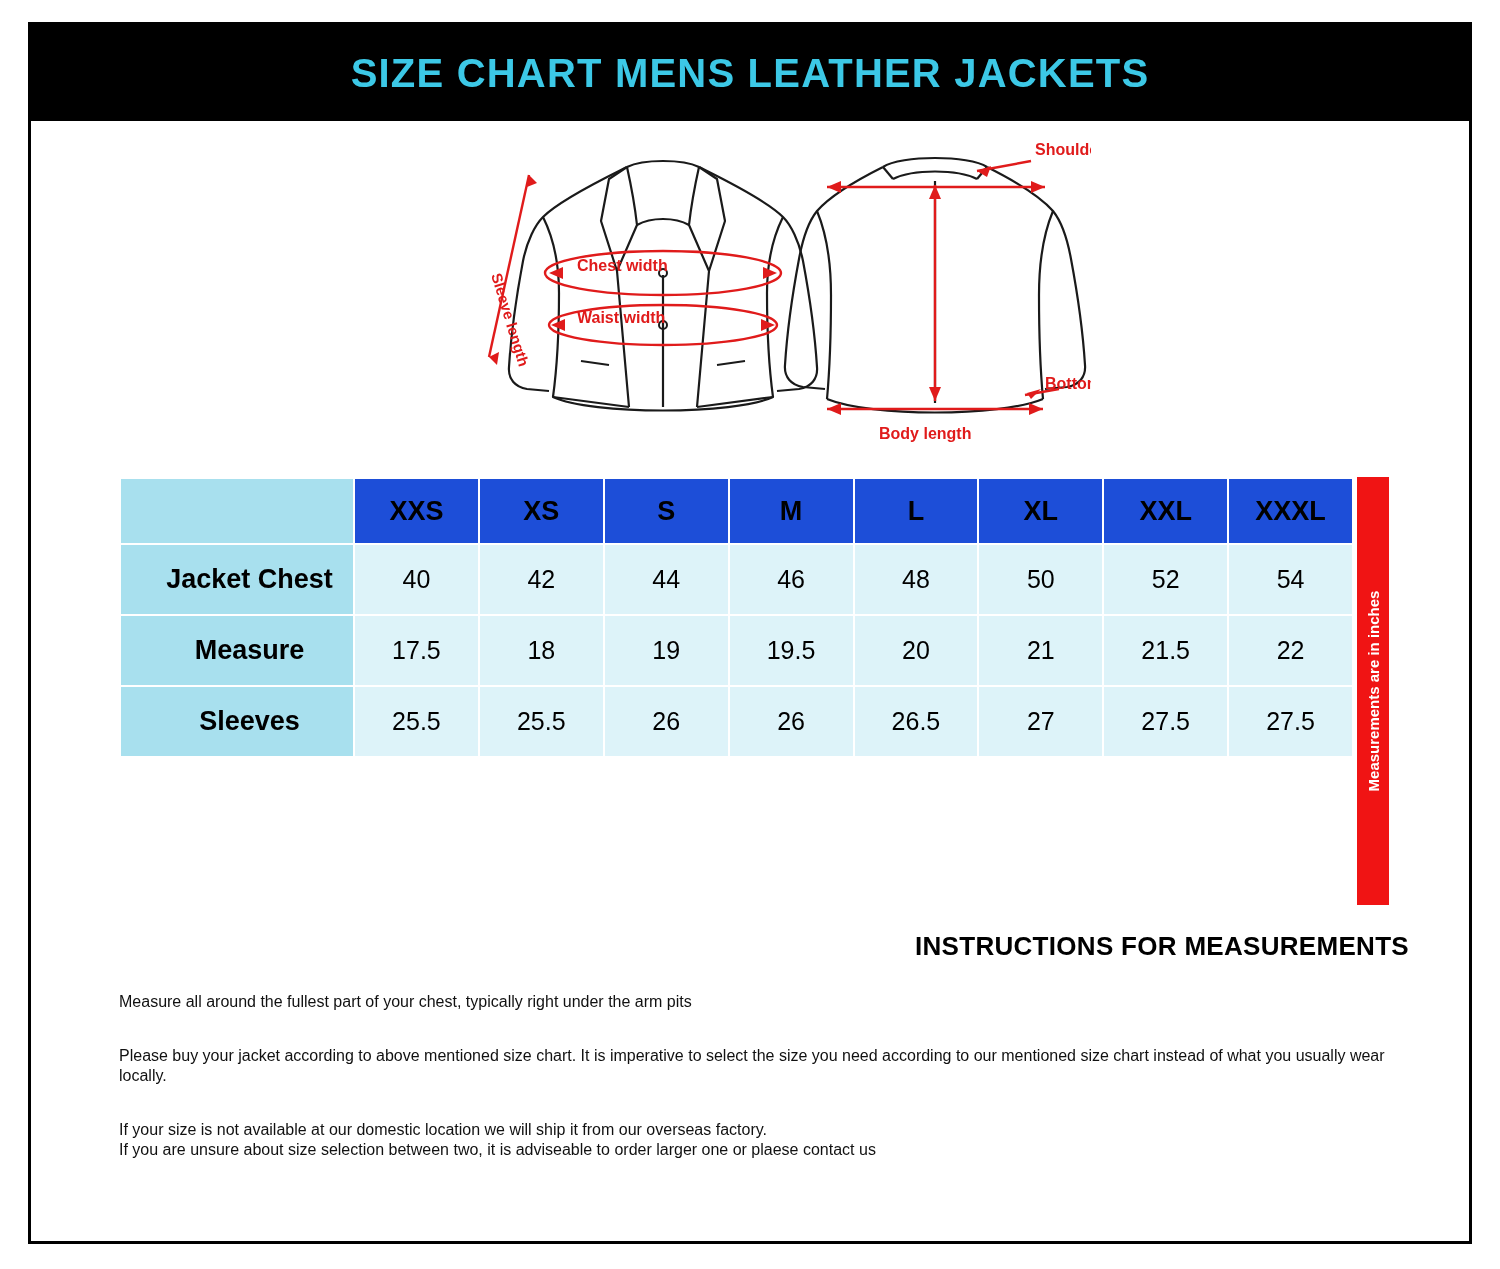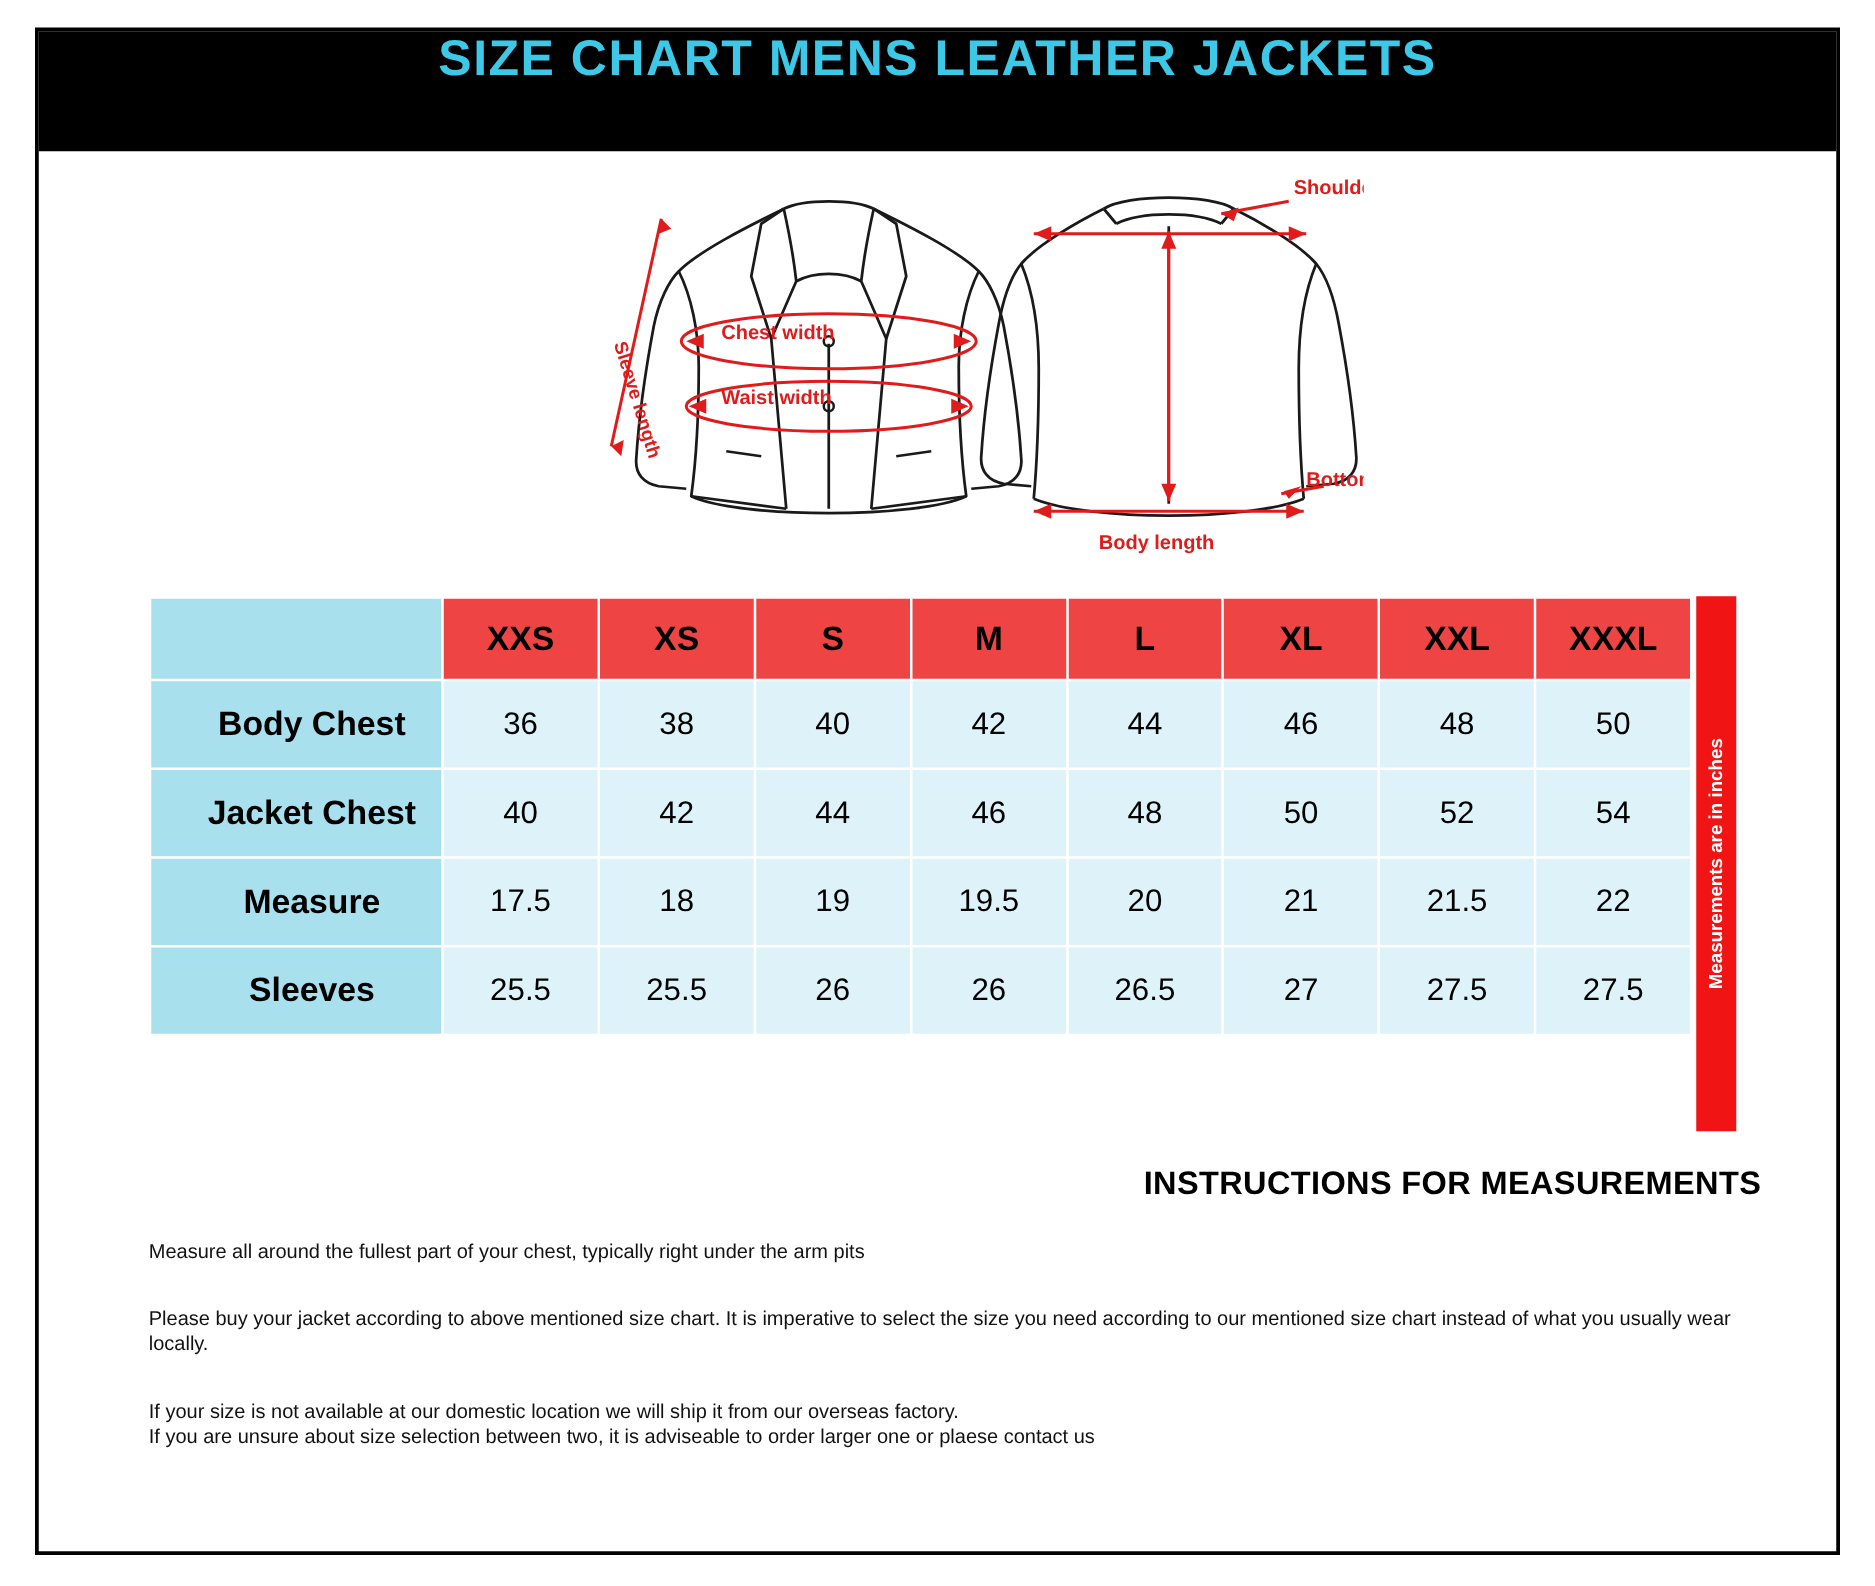--- a/index.html
+++ b/index.html
@@ -31,21 +31,21 @@
     background: #ffffff;
   }
   .title-bar {
     position: absolute;
     left: 0;
     top: 0;
     width: 100%;
     height: 96px;
     background: #000000;
     display: flex;
-    align-items: flex-start;
+    align-items: center;
     justify-content: center;
     box-sizing: border-box;
   }
   .title-text {
     color: #3cc8e6;
     font-size: 40px;
     font-weight: bold;
     letter-spacing: 1.2px;
     font-family: "Liberation Sans", sans-serif;
     text-align: center;
@@ -76,21 +76,21 @@
   table.sizechart td, table.sizechart th {
     border: 2px solid #ffffff;
     text-align: center;
     font-family: "Liberation Sans", sans-serif;
   }
   .hdr-blank {
     background: #a8e0ee;
     width: 230px;
   }
   th.size-hdr {
-    background: #ef4444;
+    background: #1d4ed8;
     color: #000000;
     font-size: 27px;
     font-weight: bold;
     height: 62px;
   }
   td.rowlabel {
     background: #a8e0ee;
     color: #000000;
     font-size: 27px;
     font-weight: bold;
@@ -254,31 +254,20 @@
             <th class="size-hdr">XS</th>
             <th class="size-hdr">S</th>
             <th class="size-hdr">M</th>
             <th class="size-hdr">L</th>
             <th class="size-hdr">XL</th>
             <th class="size-hdr">XXL</th>
             <th class="size-hdr">XXXL</th>
           </tr>
         </thead>
         <tbody>
-          <tr>
-            <td class="rowlabel">Body Chest</td>
-            <td class="val">36</td>
-            <td class="val">38</td>
-            <td class="val">40</td>
-            <td class="val">42</td>
-            <td class="val">44</td>
-            <td class="val">46</td>
-            <td class="val">48</td>
-            <td class="val">50</td>
-          </tr>
           <tr>
             <td class="rowlabel">Jacket Chest</td>
             <td class="val">40</td>
             <td class="val">42</td>
             <td class="val">44</td>
             <td class="val">46</td>
             <td class="val">48</td>
             <td class="val">50</td>
             <td class="val">52</td>
             <td class="val">54</td>

